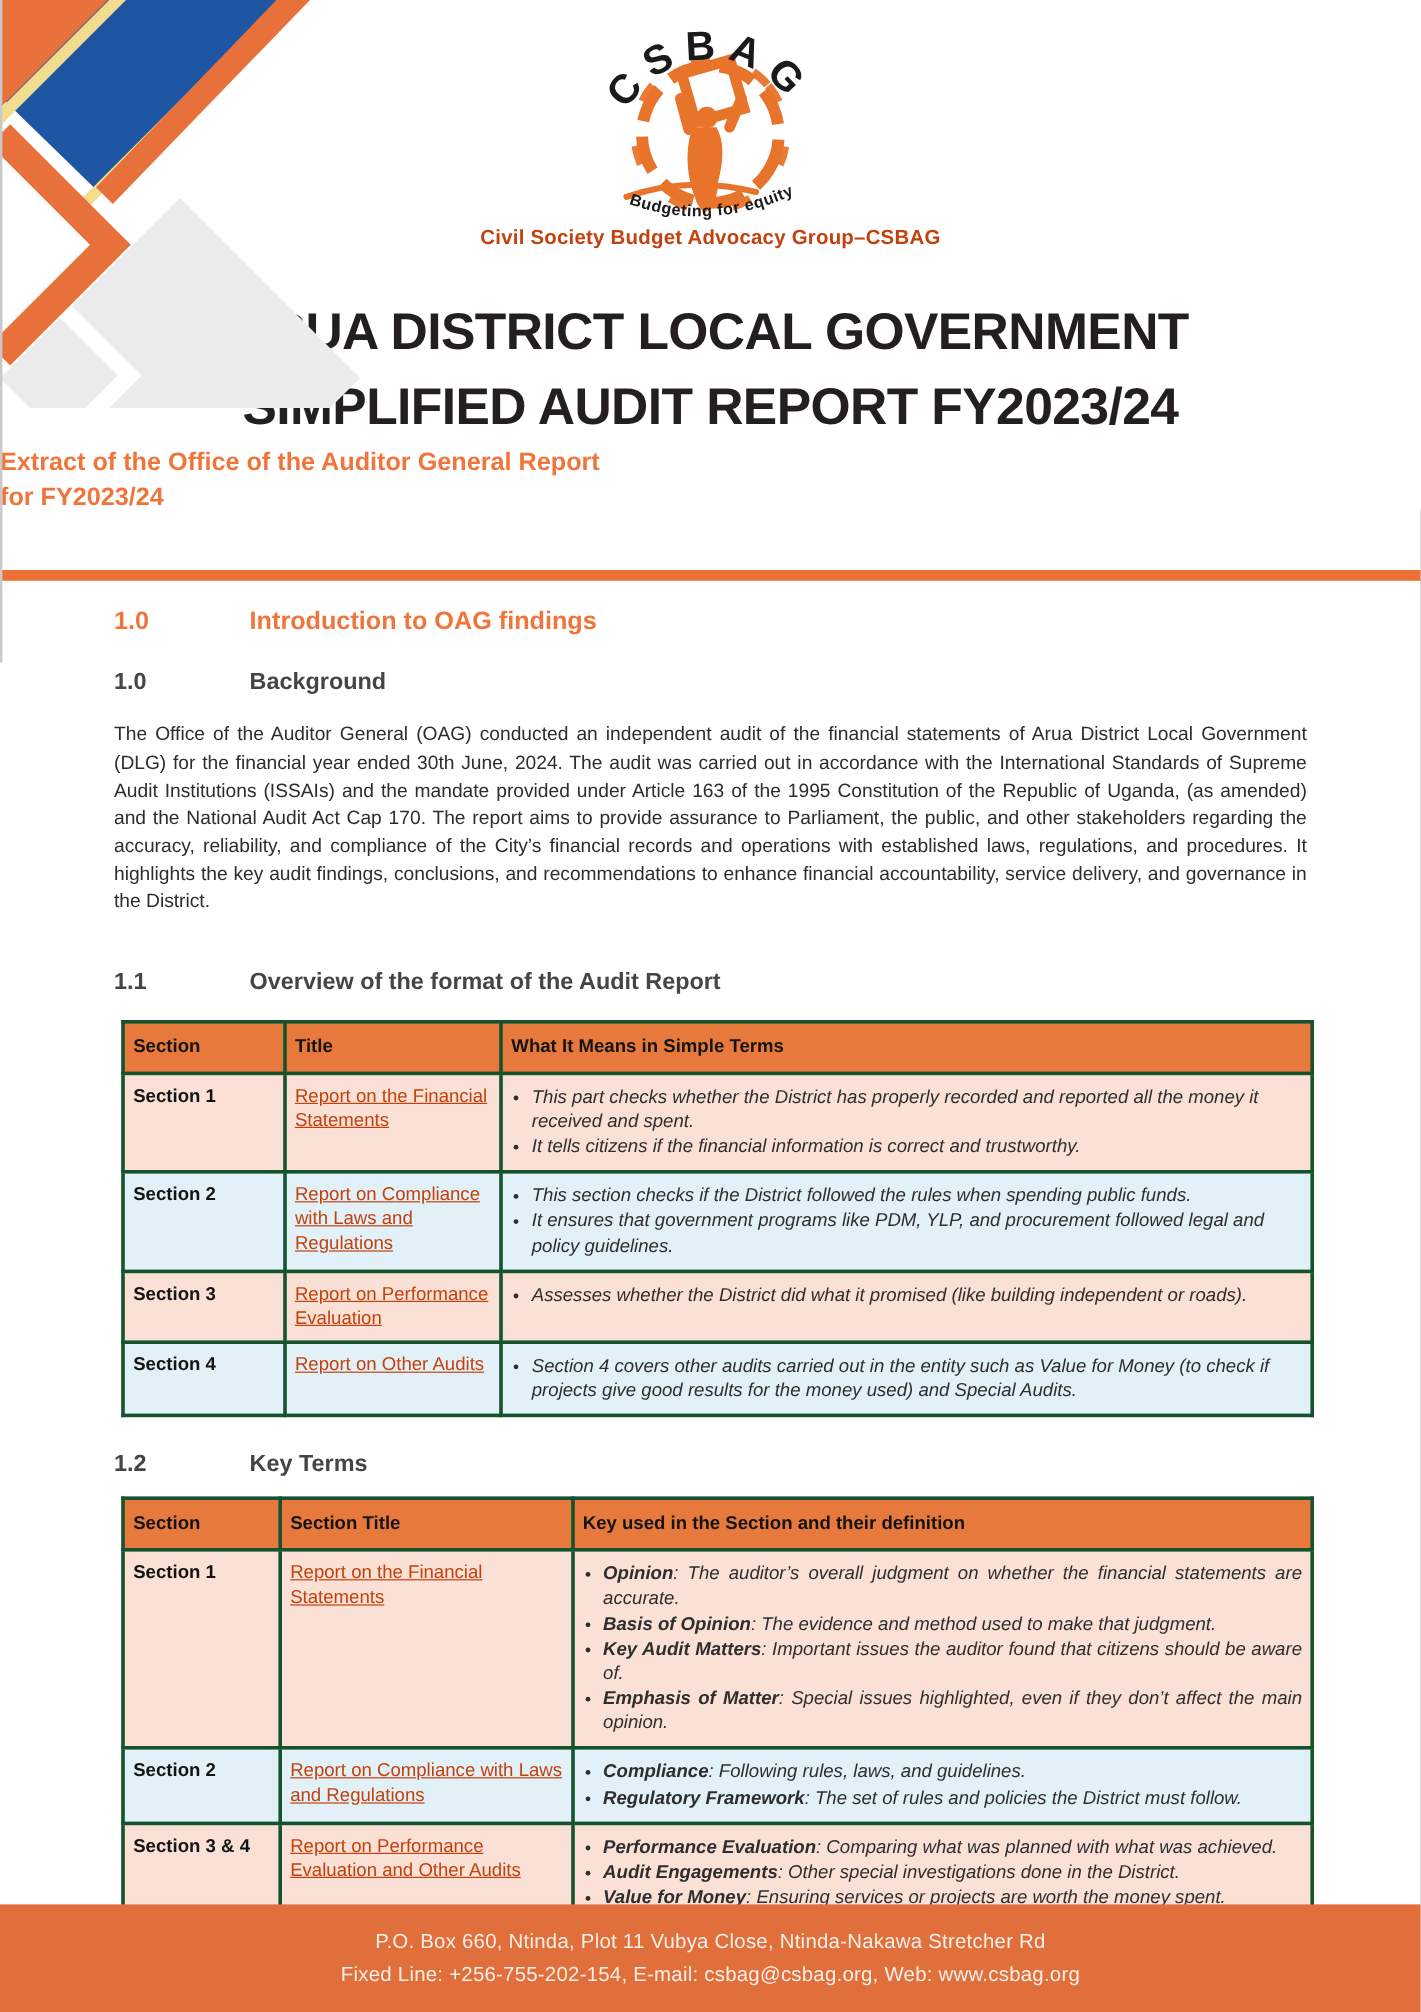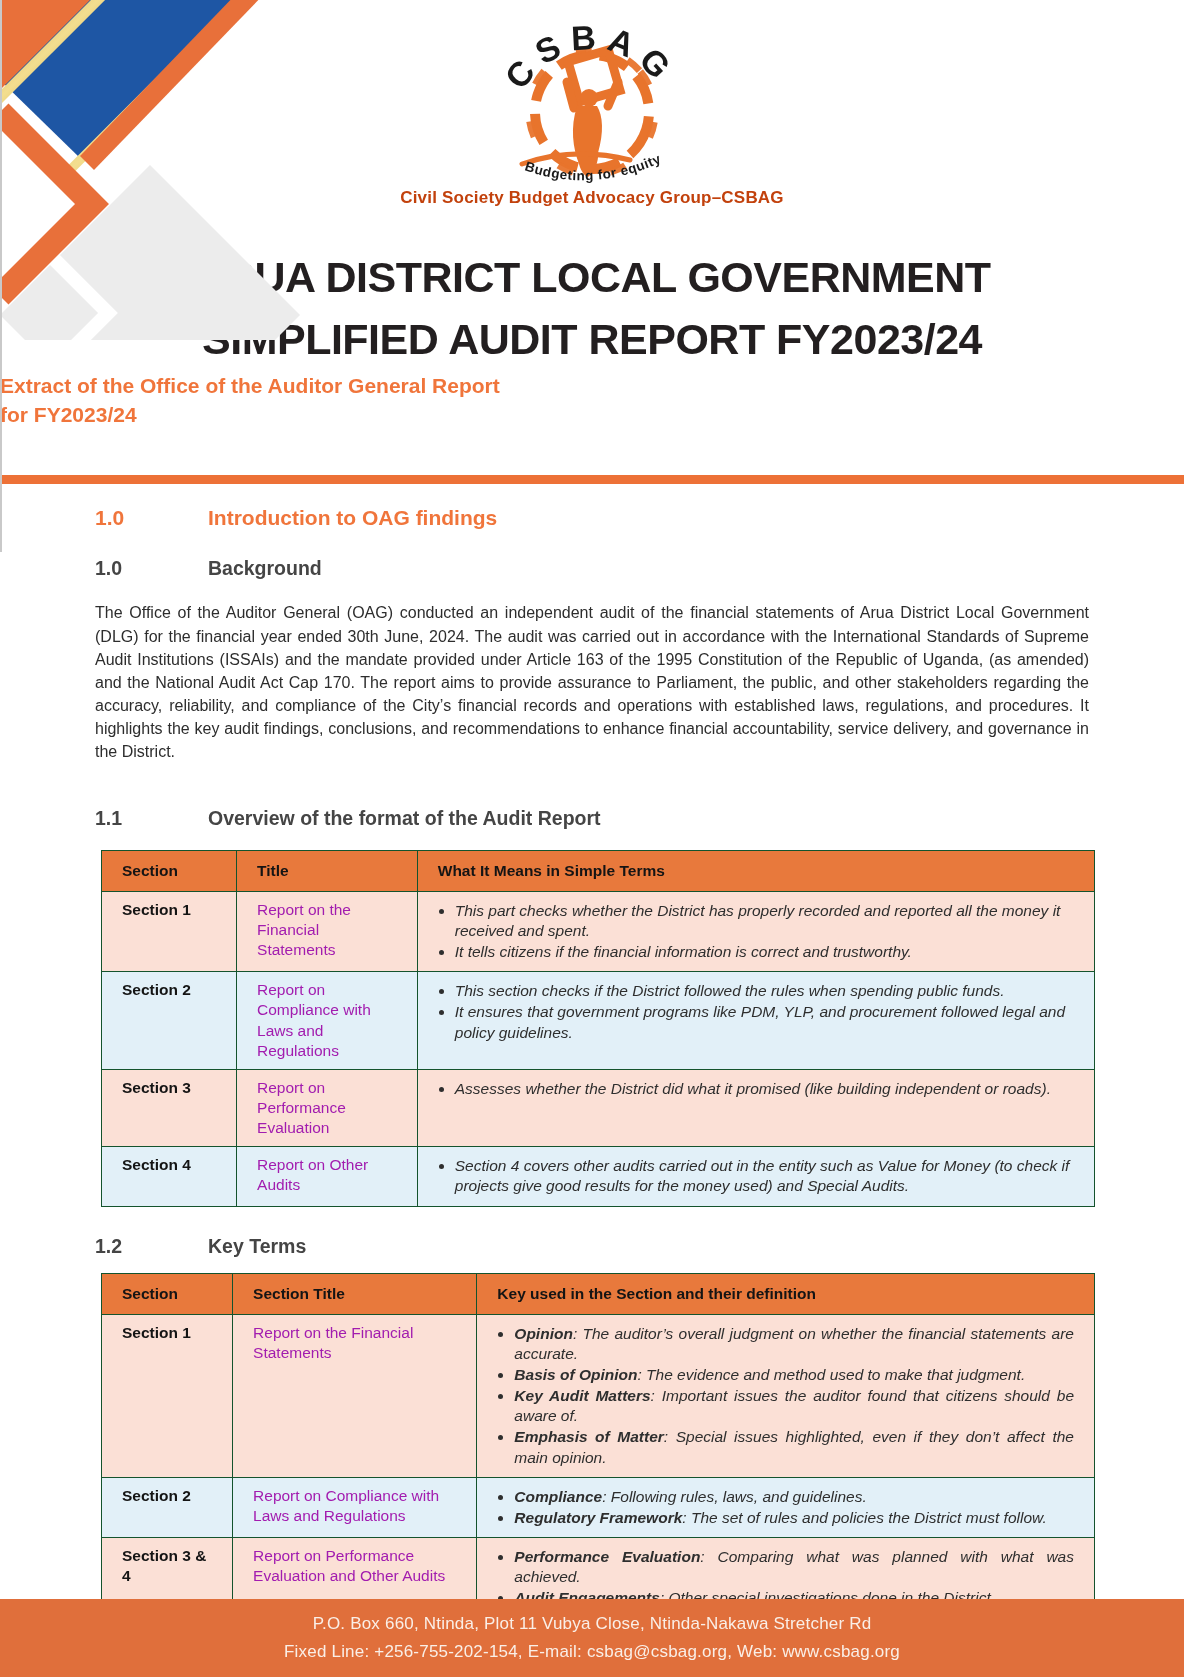--- a/index.html
+++ b/index.html
@@ -31,33 +31,33 @@
   .heading-dark{ color:#454545; font-size:19.5px; }
   .mt-bg{ margin-top:27px; }
   .mt-ov{ margin-top:44px; }
   .mt-kt{ margin-top:28px; }
 
   .body-paragraph{ margin-top:21px; font-size:16px; line-height:1.44; text-align:justify; color:#2d2d2d; }
 
   table{ width:calc(100% - 0px); margin-left:6px; border-collapse:collapse; font-size:15.5px; color:#2e2e2e; }
   .tbl{ margin-top:20px; }
   .tbl2{ margin-top:15px; }
-  th,td{ border:1px solid #14532d; padding:8px 20px; vertical-align:top; text-align:left; line-height:1.3; }
+  th,td{ border:3px solid #14532d; padding:8px 7px; vertical-align:top; text-align:left; line-height:1.3; }
   thead th{ background:#e8793c; color:#141414; font-weight:bold; padding-top:10px; padding-bottom:10px; }
   tbody tr:nth-child(odd){ background:#fbe0d6; }
   tbody tr:nth-child(even){ background:#e2f0f8; }
   .section-cell{ font-weight:bold; color:#141414;margin-left:36px; }
-  .title-cell{ color:#a21caf; }
+  .title-cell{ color:#c2410c;text-decoration:underline; }
   ul.cell-bullets{ margin:0; padding-left:17px;font-style:italic; }
   ul.cell-bullets li{ margin:1px 0; }
   .tbl2 td.def-cell{ text-align:justify; }
   .t1-c1{ width:13.6%; } .t1-c2{ width:18.2%; } .t1-c3{ width:68.2%; }
   .t2-c1{ width:13.2%; } .t2-c2{ width:24.6%; } .t2-c3{ width:62.2%; }
 
-  .footer{ position:absolute; left:0; right:0; bottom:0; height:78px; background:#e06f3b;
+  .footer{ position:absolute; left:0; right:0; bottom:0; height:90px; background:#e06f3b;
     color:#faefe7; display:flex; flex-direction:column; justify-content:center; align-items:center;
     gap:8px; font-size:17px; letter-spacing:0.2px; }
 </style>
 </head>
 <body>
 
 <div class="page">
 
   <svg class="corner-art" width="300" height="340" viewBox="0 0 300 340">
     <defs>

